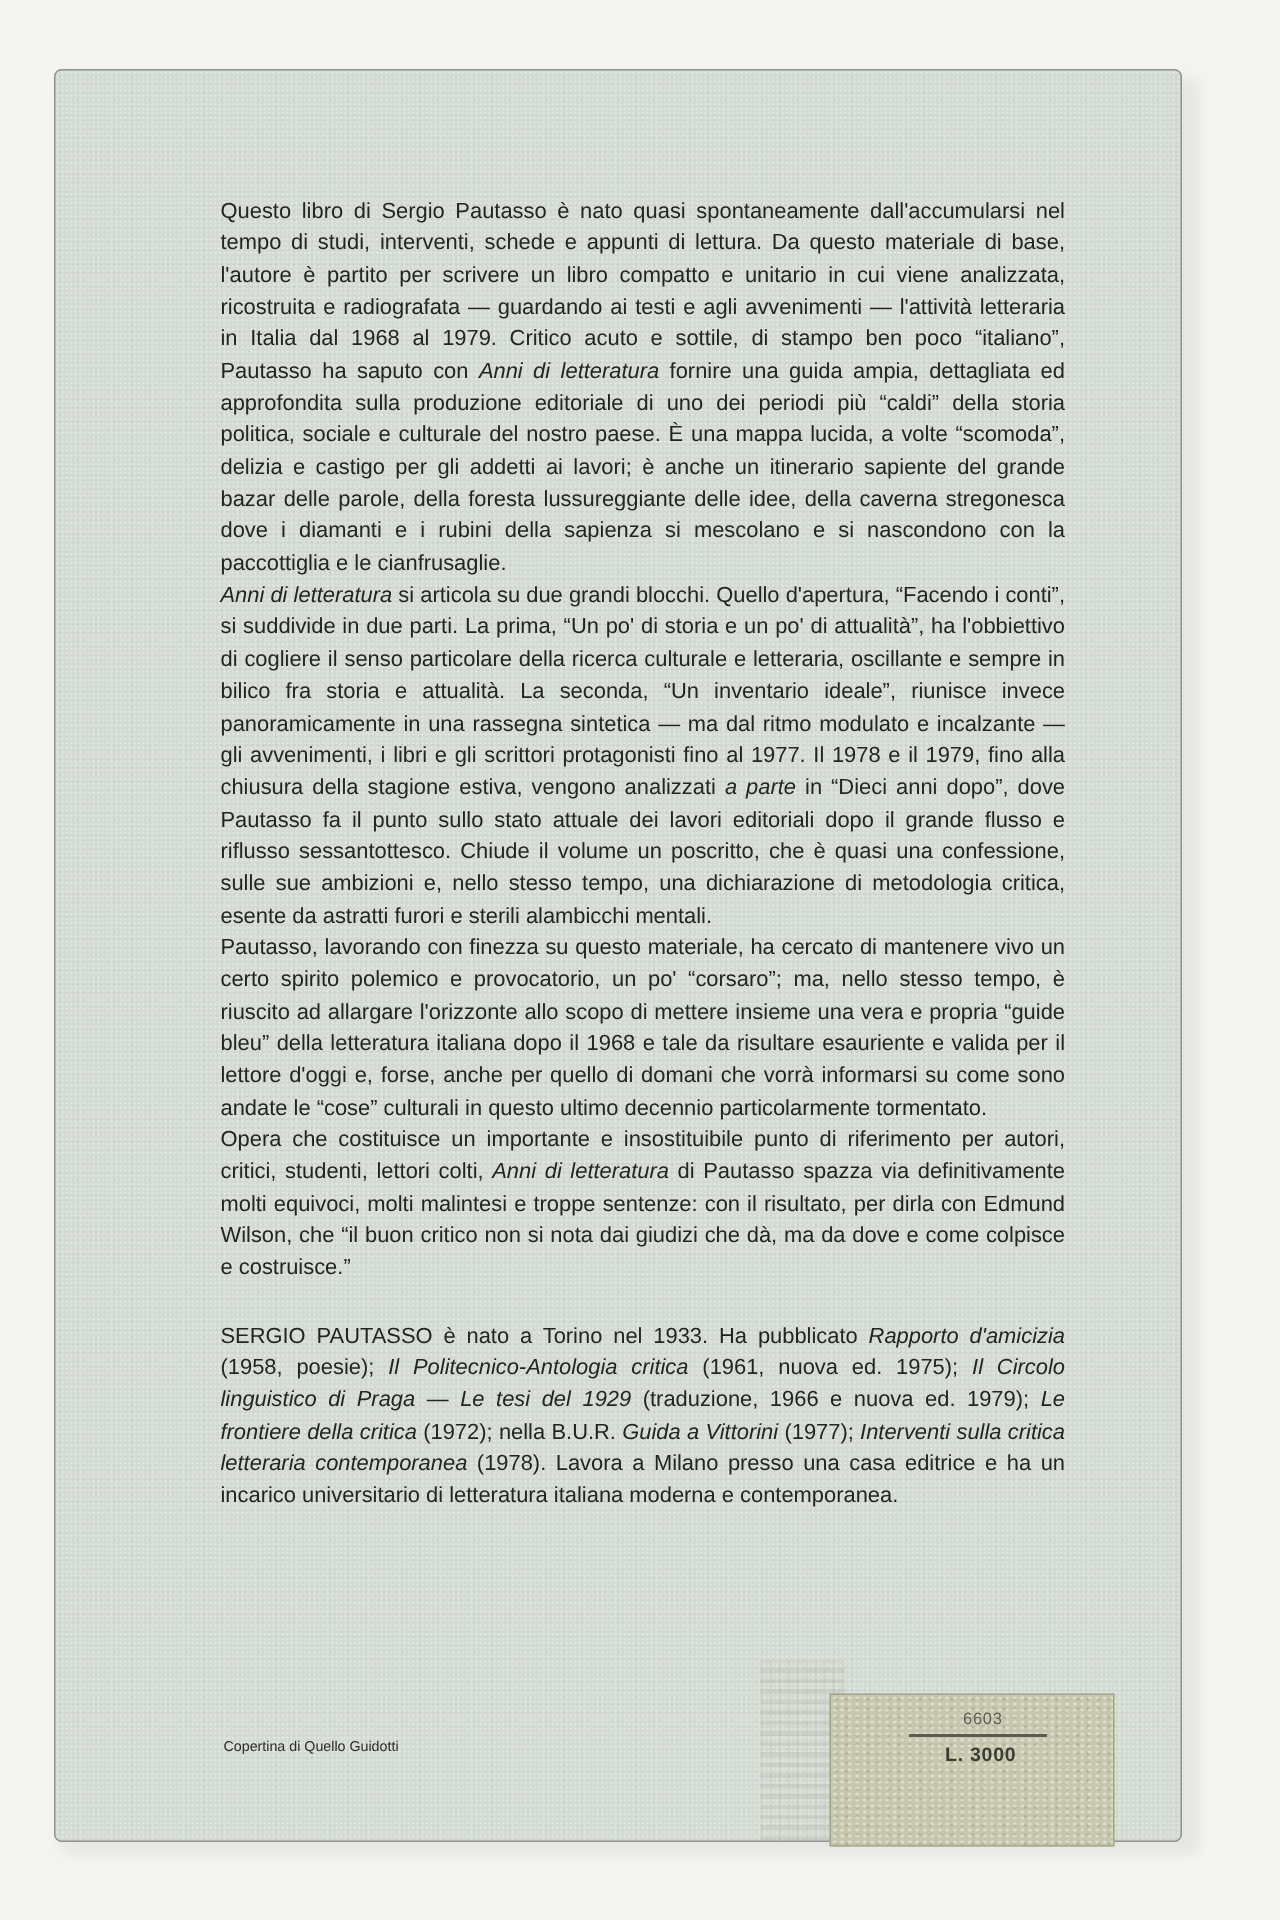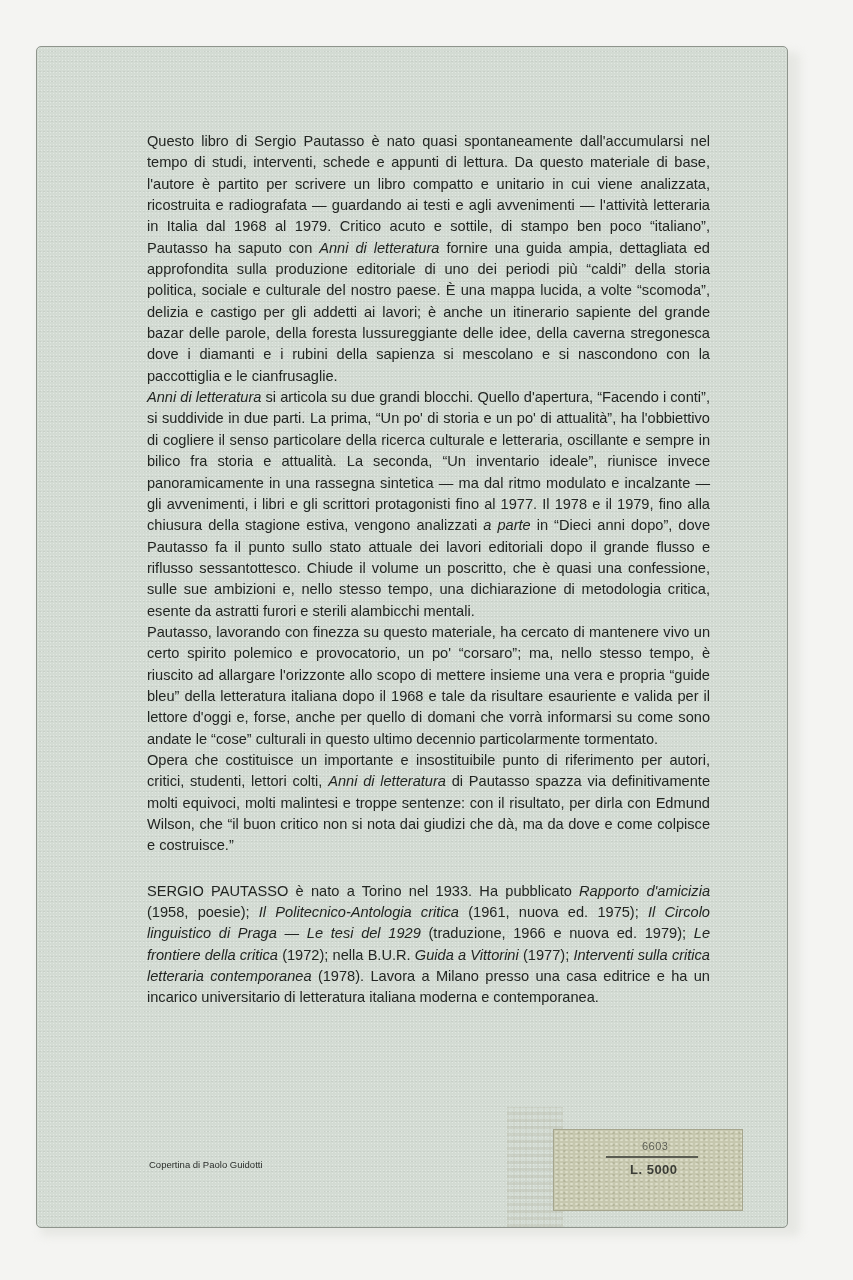--- a/index.html
+++ b/index.html
@@ -55,21 +55,21 @@
     left: 470px; top: 1060px;
     width: 56px; height: 120px;
     background:
       repeating-linear-gradient(0deg, rgba(170,170,150,0.35) 0 3px, transparent 3px 7px),
       repeating-linear-gradient(90deg, rgba(190,190,170,0.25) 0 2px, transparent 2px 6px);
     opacity: 0.7;
   }
   .sticker {
     position: absolute;
     left: 516px; top: 1082px;
-    width: 190px; height: 82px;
+    width: 190px; height: 102px;
     background: #c6c7ae;
     background-image:
       radial-gradient(rgba(240,240,225,0.55) 1px, transparent 1.6px),
       radial-gradient(rgba(130,130,100,0.25) 1px, transparent 1.5px);
     background-size: 5px 4px, 7px 6px;
     border: 1px solid #a5a58d;
     box-sizing: border-box;
   }
   .sticker .code {
     position: absolute; left: 88px; top: 10px;
@@ -93,22 +93,22 @@
 
   <div class="body-text">
     <p><span>Questo libro di Sergio Pautasso è nato quasi spontaneamente dall'accumularsi nel tempo di studi, interventi, schede e appunti di lettura. Da questo materiale di base, l'autore è partito per scrivere un libro compatto e unitario in cui viene analizzata, ricostruita e radiografata — guardando ai testi e agli avvenimenti — l'attività letteraria in Italia dal 1968 al 1979. Critico acuto e sottile, di stampo ben poco “italiano”, Pautasso ha saputo con </span><i>Anni di letteratura</i><span> fornire una guida ampia, dettagliata ed approfondita sulla produzione editoriale di uno dei periodi più “caldi” della storia politica, sociale e culturale del nostro paese. È una mappa lucida, a volte “scomoda”, delizia e castigo per gli addetti ai lavori; è anche un itinerario sapiente del grande bazar delle parole, della foresta lussureggiante delle idee, della caverna stregonesca dove i diamanti e i rubini della sapienza si mescolano e si nascondono con la paccottiglia e le cianfrusaglie.</span></p>
     <p><i>Anni di letteratura</i><span> si articola su due grandi blocchi. Quello d'apertura, “Facendo i conti”, si suddivide in due parti. La prima, “Un po' di storia e un po' di attualità”, ha l'obbiettivo di cogliere il senso particolare della ricerca culturale e letteraria, oscillante e sempre in bilico fra storia e attualità. La seconda, “Un inventario ideale”, riunisce invece panoramicamente in una rassegna sintetica — ma dal ritmo modulato e incalzante — gli avvenimenti, i libri e gli scrittori protagonisti fino al 1977. Il 1978 e il 1979, fino alla chiusura della stagione estiva, vengono analizzati </span><i>a parte</i><span> in “Dieci anni dopo”, dove Pautasso fa il punto sullo stato attuale dei lavori editoriali dopo il grande flusso e riflusso sessantottesco. Chiude il volume un poscritto, che è quasi una confessione, sulle sue ambizioni e, nello stesso tempo, una dichiarazione di metodologia critica, esente da astratti furori e sterili alambicchi mentali.</span></p>
     <p>Pautasso, lavorando con finezza su questo materiale, ha cercato di mantenere vivo un certo spirito polemico e provocatorio, un po' “corsaro”; ma, nello stesso tempo, è riuscito ad allargare l'orizzonte allo scopo di mettere insieme una vera e propria “guide bleu” della letteratura italiana dopo il 1968 e tale da risultare esauriente e valida per il lettore d'oggi e, forse, anche per quello di domani che vorrà informarsi su come sono andate le “cose” culturali in questo ultimo decennio particolarmente tormentato.</p>
     <p><span>Opera che costituisce un importante e insostituibile punto di riferimento per autori, critici, studenti, lettori colti, </span><i>Anni di letteratura</i><span> di Pautasso spazza via definitivamente molti equivoci, molti malintesi e troppe sentenze: con il risultato, per dirla con Edmund Wilson, che “il buon critico non si nota dai giudizi che dà, ma da dove e come colpisce e costruisce.”</span></p>
     <div class="gap"></div>
     <p><span>SERGIO PAUTASSO è nato a Torino nel 1933. Ha pubblicato </span><i>Rapporto d'amicizia</i><span> (1958, poesie); </span><i>Il Politecnico-Antologia critica</i><span> (1961, nuova ed. 1975); </span><i>Il Circolo linguistico di Praga — Le tesi del 1929</i><span> (traduzione, 1966 e nuova ed. 1979); </span><i>Le frontiere della critica</i><span> (1972); nella B.U.R. </span><i>Guida a Vittorini</i><span> (1977); </span><i>Interventi sulla critica letteraria contemporanea</i><span> (1978). Lavora a Milano presso una casa editrice e ha un incarico universitario di letteratura italiana moderna e contemporanea.</span></p>
   </div>
 
-  <div class="credit">Copertina di Paolo Guidotti</div>
+  <div class="credit">Copertina di Quello Guidotti</div>
 
   <div class="sticker-residue"></div>
   <div class="sticker">
     <span class="code">6603</span>
     <span class="rule"></span>
-    <span class="price">L. 5000</span>
+    <span class="price">L. 3000</span>
   </div>
 
 </div>
 
 </body></html>

